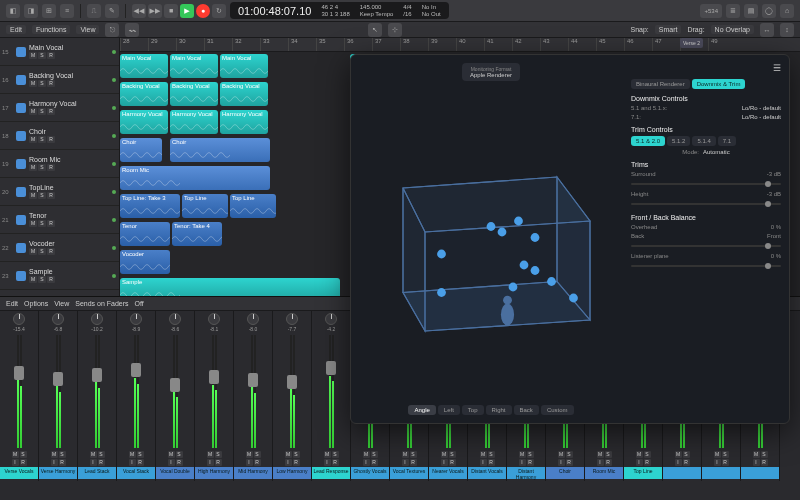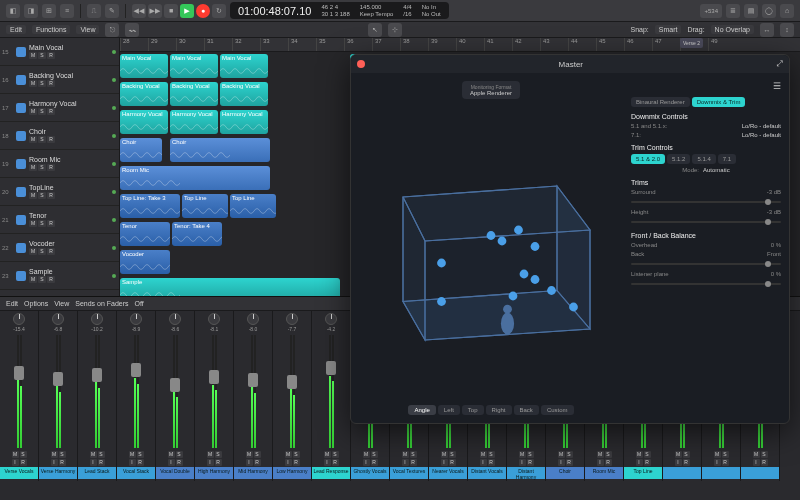--- a/index.html
+++ b/index.html
@@ -804,25 +804,20 @@
   <div class="chbtns">
           <span>I</span>
           <span>R</span>
         </div>
   <div class="chlabel" style="background:#3a9fd8;color:#0a1a1a;"></div>
       </div>
     </div>
 </div>
 
 <div class="panel">
-  <div class="panel-hdr">
-    <div class="close"></div>
-    <div class="title">Master</div>
-    <div style="font-size:8px;">⤢</div>
-  </div>
   <div class="panel-body">
     <div class="viz">
       <div class="mf">
         <div style="color:#888;font-size:5px;">Monitoring Format</div>
         <div>Apple Renderer</div>
       </div>
       <div class="cube">
         <svg class="cube3d" viewBox="0 0 240 220">
           <g stroke="#4a6f9f" stroke-width="1" fill="rgba(60,100,150,0.15)">
             <polygon points="40,60 180,50 210,90 60,100"></polygon>

